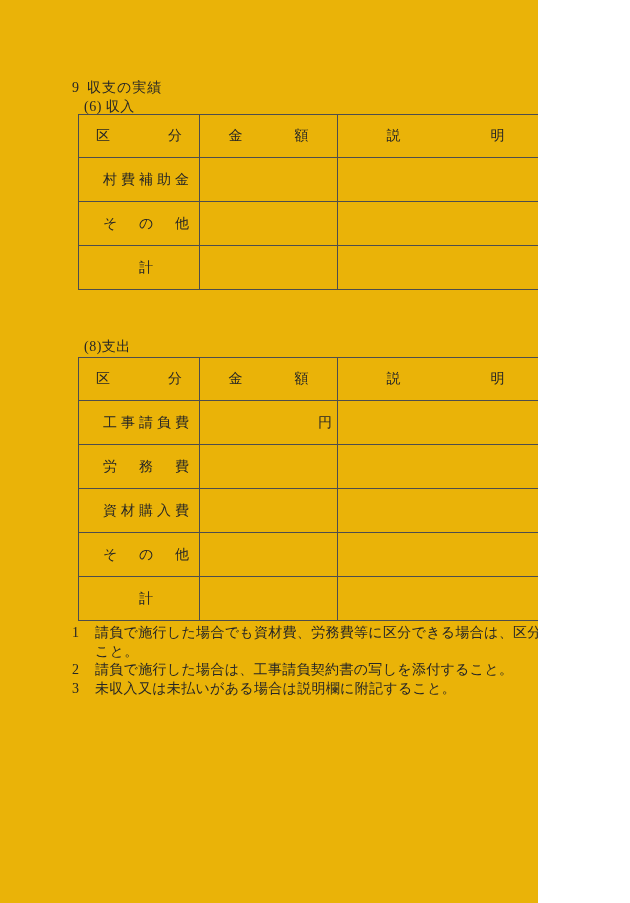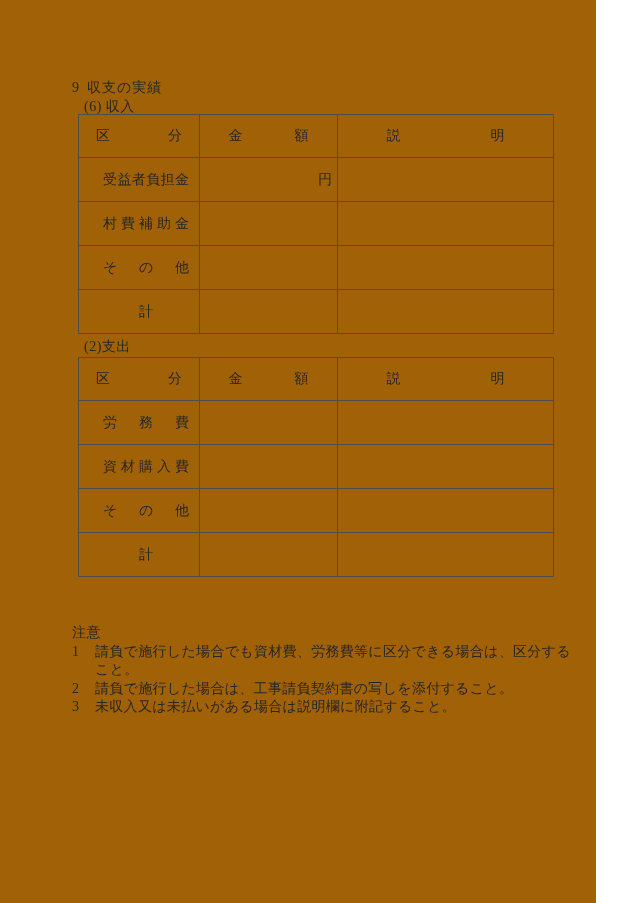--- a/index.html
+++ b/index.html
@@ -1,20 +1,20 @@
 <!DOCTYPE html>
 <html><head>
 <meta charset="utf-8">
 <style>
   html, body { margin: 0; padding: 0; background: #ffffff; }
   .page {
     position: relative;
-    width: 596px;
+    width: 538px;
     height: 903px;
-    background: #a16207;
+    background: #eab308;
     font-family: "Liberation Serif", "DejaVu Serif", serif;
     color: #262626;
     font-size: 14px;
     overflow: hidden;
   }
   .abs { position: absolute; }
 
   .doc-title { left: 72px; top: 80px; line-height: 15px; letter-spacing: 1px; }
   .doc-title .num { margin-right: 8px; letter-spacing: 0; }
 
@@ -88,55 +88,55 @@
         <col class="col2">
         <col class="col3">
       </colgroup>
     <tbody>
       <tr class="hdr">
         <th class="hc"><span class="dist w-c1">区 分</span></th>
         <th class="hc"><span class="dist w-c2">金 額</span></th>
         <th class="hc"><span class="dist w-c3">説 明</span></th>
       </tr>
       <tr class="row">
-        <td class="cat"><span class="dist w-cat">受益者負担金</span></td>
-        <td class="amt">円</td>
-        <td class="desc"></td>
-      </tr>
-      <tr class="row">
         <td class="cat"><span class="dist w-cat">村 費 補 助 金</span></td>
         <td class="amt"></td>
         <td class="desc"></td>
       </tr>
       <tr class="row">
         <td class="cat"><span class="dist w-cat">そ の 他</span></td>
         <td class="amt"></td>
         <td class="desc"></td>
       </tr>
       <tr class="row">
         <td class="cat"><span class="dist center w-cat">計</span></td>
         <td class="amt"></td>
         <td class="desc"></td>
       </tr>
     </tbody>
   </table>
 
-  <div class="abs sub-label expense-label">(2)支出</div>
+  <div class="abs sub-label expense-label">(8)支出</div>
 
   <table class="form-table t2">
     <colgroup>
         <col class="col1">
         <col class="col2">
         <col class="col3">
       </colgroup>
     <tbody>
       <tr class="hdr">
         <th class="hc"><span class="dist w-c1">区 分</span></th>
         <th class="hc"><span class="dist w-c2">金 額</span></th>
         <th class="hc"><span class="dist w-c3">説 明</span></th>
+      </tr>
+      <tr class="row">
+        <td class="cat"><span class="dist w-cat">工 事 請 負 費</span></td>
+        <td class="amt">円</td>
+        <td class="desc"></td>
       </tr>
       <tr class="row">
         <td class="cat"><span class="dist w-cat">労 務 費</span></td>
         <td class="amt"></td>
         <td class="desc"></td>
       </tr>
       <tr class="row">
         <td class="cat"><span class="dist w-cat">資 材 購 入 費</span></td>
         <td class="amt"></td>
         <td class="desc"></td>
@@ -148,21 +148,20 @@
       </tr>
       <tr class="row">
         <td class="cat"><span class="dist center w-cat">計</span></td>
         <td class="amt"></td>
         <td class="desc"></td>
       </tr>
     </tbody>
   </table>
 
   <div class="abs notes">
-    <div class="notes-title">注意</div>
     <div class="note-line">
       <span class="note-num">1</span>
       <span class="note-text">請負で施行した場合でも資材費、労務費等に区分できる場合は、区分すること。</span>
     </div>
     <div class="note-line">
       <span class="note-num">2</span>
       <span class="note-text">請負で施行した場合は、工事請負契約書の写しを添付すること。</span>
     </div>
     <div class="note-line">
       <span class="note-num">3</span>

